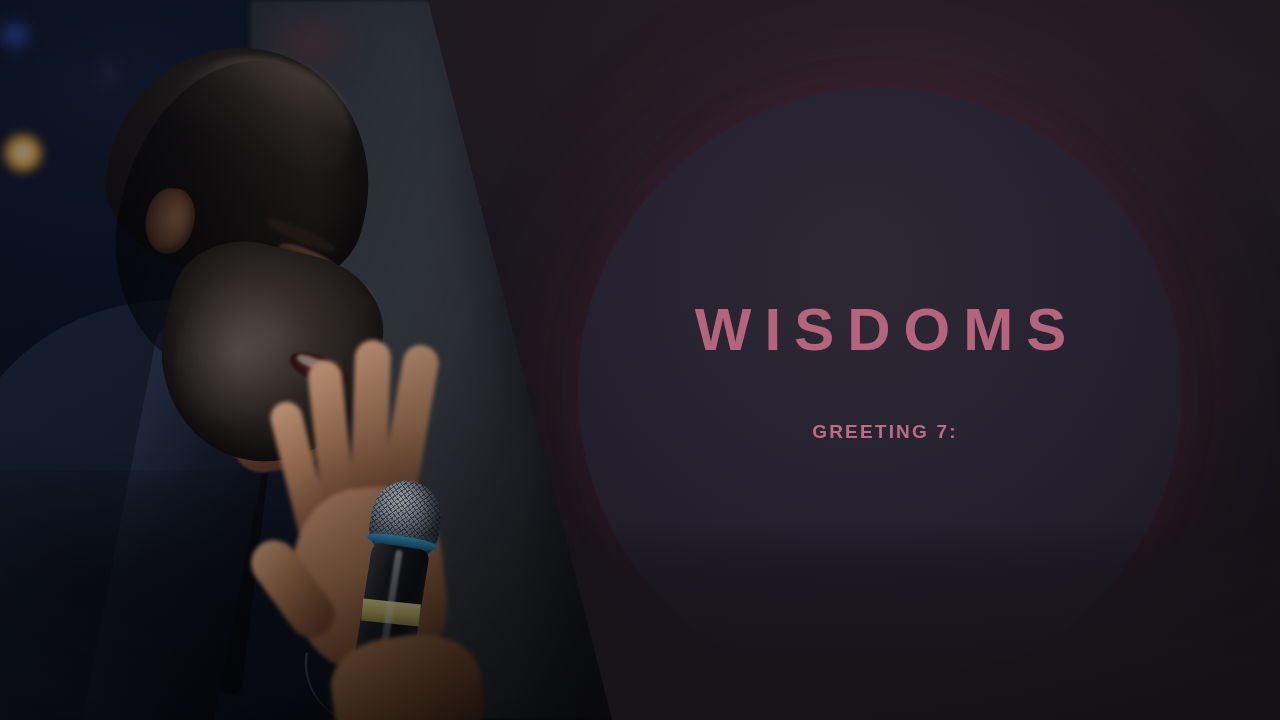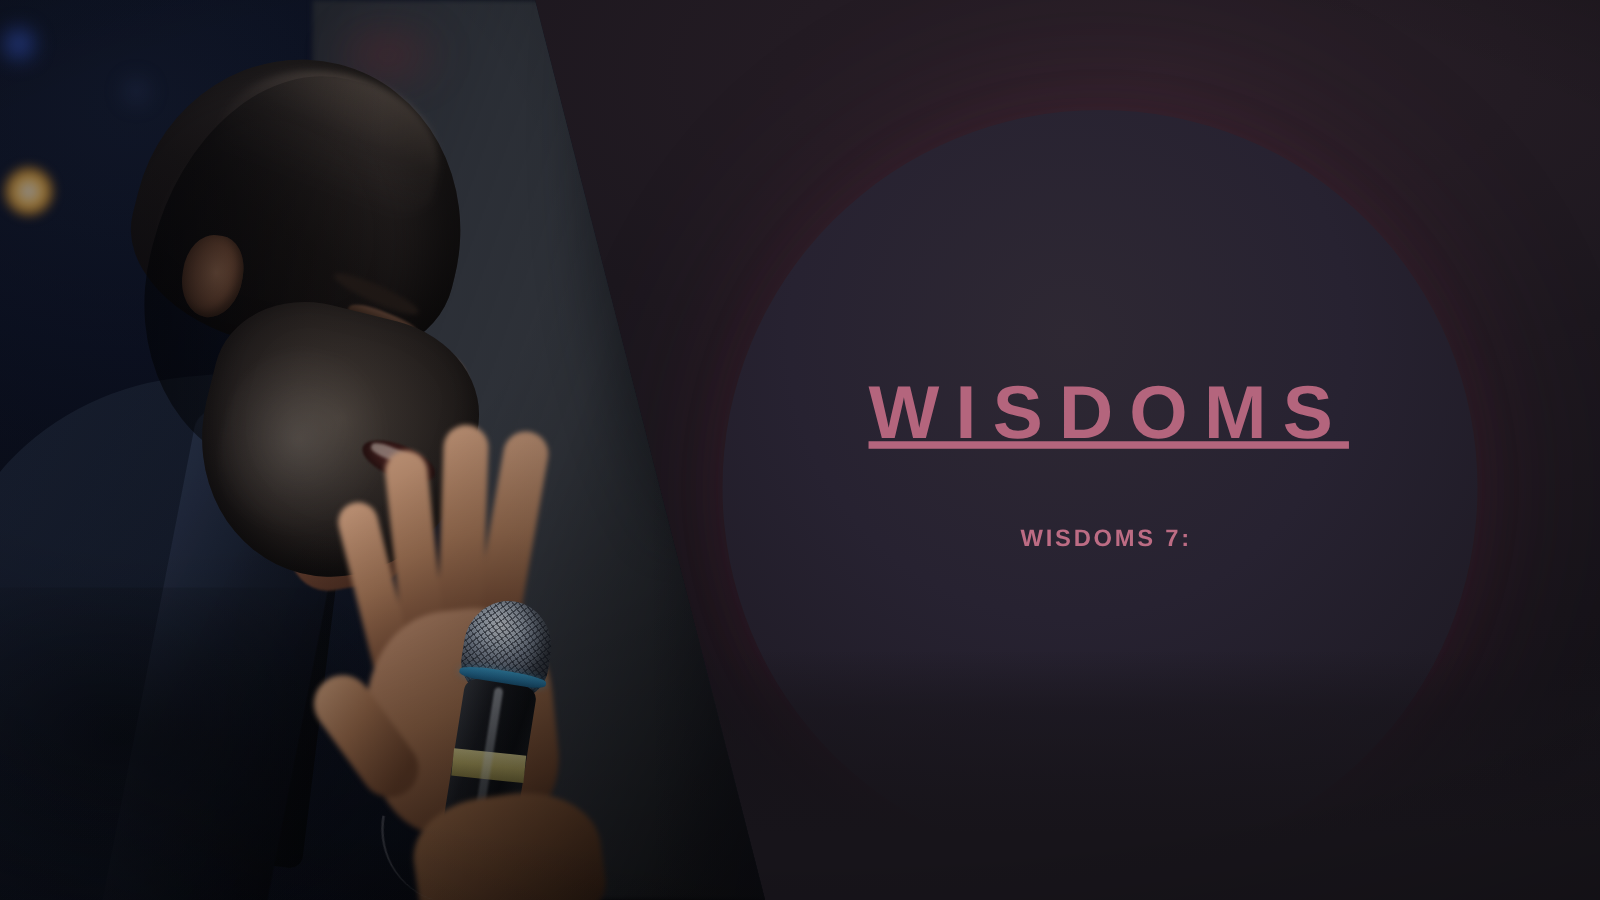--- a/index.html
+++ b/index.html
@@ -466,21 +466,20 @@
     z-index: 10;
   }
   .main-title {
     font-size: 60px;
     font-weight: 700;
     letter-spacing: 13px;
     color: #b4657d;
     line-height: 1;
     margin: 0 0 26px 4px;
     white-space: nowrap;
-    text-decoration: underline;
   }
   .subtitle-box {
     display: inline-block;
     border: 1.5px solid #55303f;
     border-radius: 9px;
     padding: 16px 26px 15px 32px;
     box-sizing: border-box;
     width: 468px;
   }
   .subtitle {
@@ -578,17 +577,17 @@
     <div class="photo-grade"></div>
     <div class="photo-edge-fade"></div>
   </div>
 
   <div class="vignette"></div>
 
   <div class="text-block">
     <h1 class="main-title">WISDOMS</h1>
 
 
-    <div class="episode-label">WISDOMS 7:</div>
+    <div class="episode-label">GREETING 7:</div>
 
   </div>
 
 </div>
 
 </body></html>

